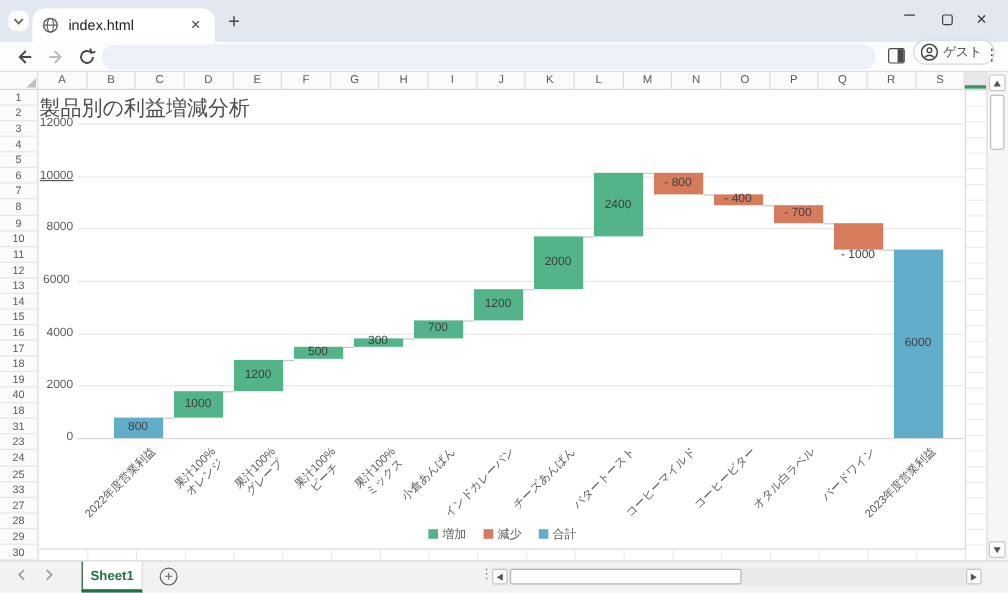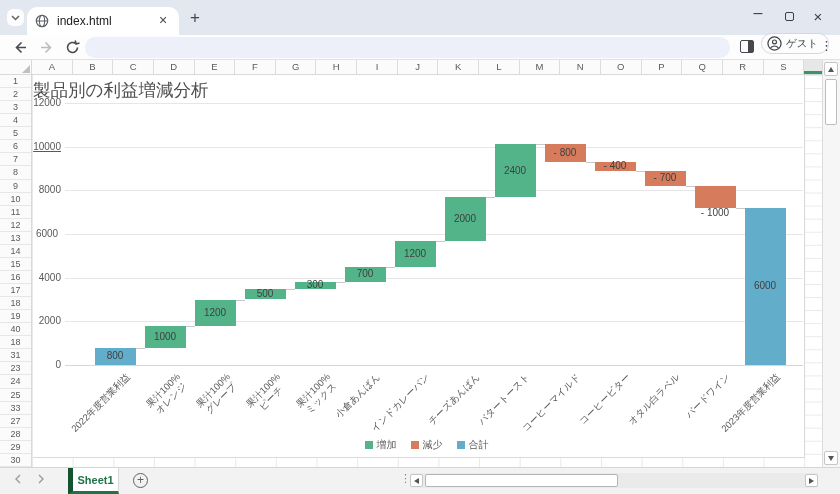--- a/index.html
+++ b/index.html
@@ -57,29 +57,29 @@
   #chart { left:33px; top:75px; width:772px; height:383px; background:#fff; border:1px solid #dadada; border-top:none; border-left:none; }
   #chart-title { position:absolute; left:0; top:3px; width:100%; font-size:17.5px; color:#4d4d4d; }
   .gridline { position:absolute; height:1px; background:#e6e6e6; }
   .gridline.zero { background:#d7d7d7; }
   .ytick { position:absolute; font-size:10px; color:#595959; text-align:right; width:28px; }
   .bar { position:absolute; }
   .bar-label { position:absolute; font-size:10px; color:#3f3f3f; text-align:center; white-space:nowrap; }
   .connector { position:absolute; height:1px; background:#c9c9c9; }
   .xlabel-wrap { position:absolute; width:210px; height:10px; }
   .xlabel { position:absolute; right:0; top:0; font-size:9.5px; color:#595959; white-space:pre-line; text-align:center; transform:rotate(-45deg); transform-origin:100% 0; line-height:11px; }
-  #legend { position:absolute; left:0; bottom:5px; width:100%; display:flex; justify-content:center; gap:14px;margin-left:8px; }
+  #legend { position:absolute; left:0; bottom:5px; width:100%; display:flex; justify-content:center; gap:14px; }
   .legend-item { display:flex; align-items:center; gap:4px; font-size:10px; color:#595959; }
   .legend-swatch { width:8px; height:8px; }
 
   
   #bottombar { left:0; top:467px; width:840px; height:27px; background:#f2f2f2; border-top:1px solid #d6d6d6; }
   #sheet-prev { left:14px; top:474px; color:#9a9a9a; }
   #sheet-next { left:37px; top:474px; color:#9a9a9a; }
-  #sheet-tab { left:68px; top:468px; width:51px; height:26px; background:#fff; border-left:5px solid #14532d; border-right:1px solid #d6d6d6; border-bottom:3px solid #217346; font-size:11px; font-weight:bold; color:#217346; display:flex; align-items:center; justify-content:center; }
+  #sheet-tab { left:68px; top:468px; width:51px; height:26px; background:#fff; border-left:1px solid #14532d; border-right:1px solid #d6d6d6; border-bottom:3px solid #217346; font-size:11px; font-weight:bold; color:#217346; display:flex; align-items:center; justify-content:center; }
   #add-sheet { left:133px; top:473px; width:15px; height:15px; border:1px solid #616161; border-radius:50%; color:#616161; font-size:12px; line-height:13px; text-align:center; }
   #hs-dots { left:400px; top:472px; color:#8a8a8a; font-size:11px; }
   #hscroll-track { left:410px; top:473px; width:408px; height:15px; background:#eaeaea; border-radius:2px; }
   #hs-left { left:410px; top:474px; }
   #hs-right { left:805px; top:474px; }
   .sbbtn-h { width:13px; height:13px; background:#fff; border:1px solid #c6c6c6; border-radius:2px; display:flex; align-items:center; justify-content:center; }
   #hs-thumb { left:425px; top:474px; width:193px; height:13px; background:#fff; border:1px solid #b5b5b5; border-radius:2px; }
 
   svg { display:block; }
 </style>

